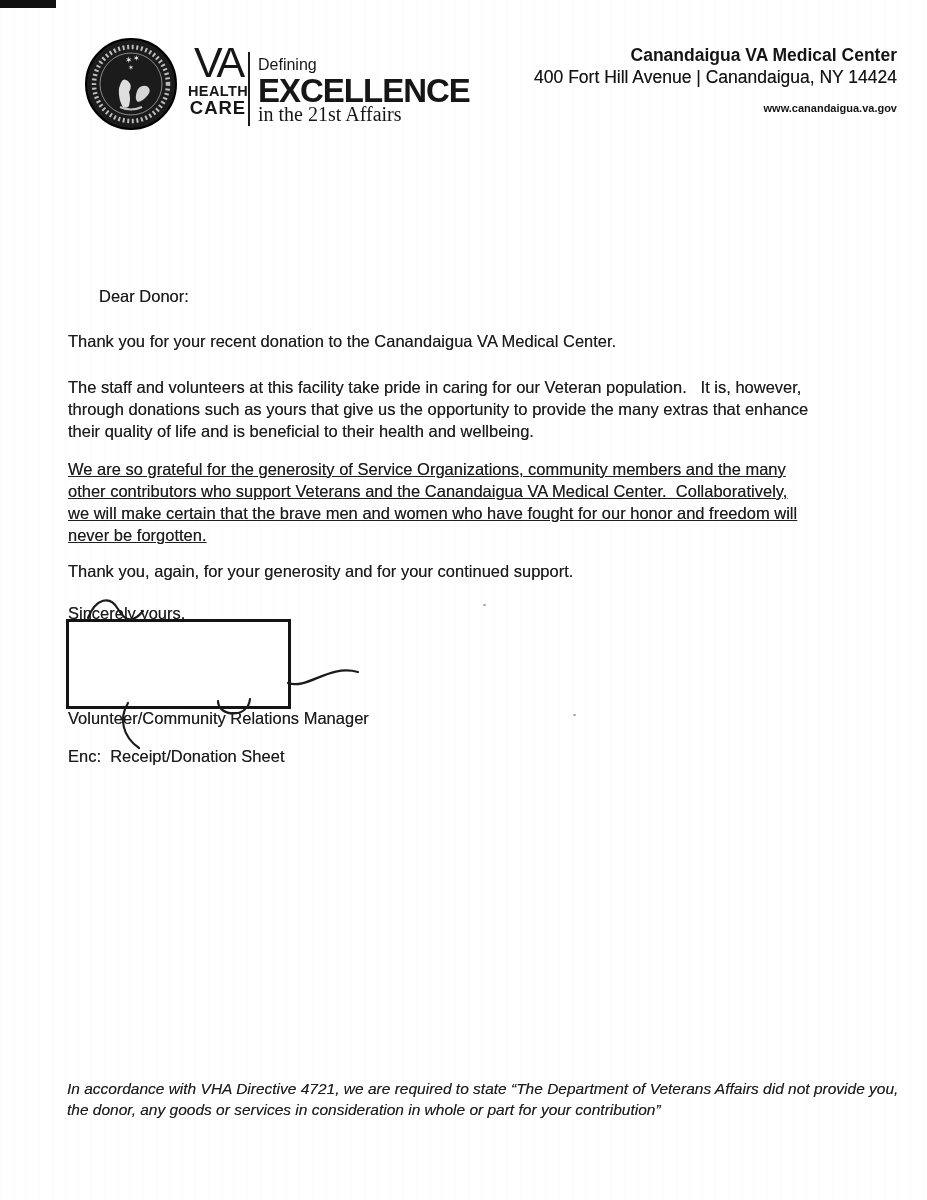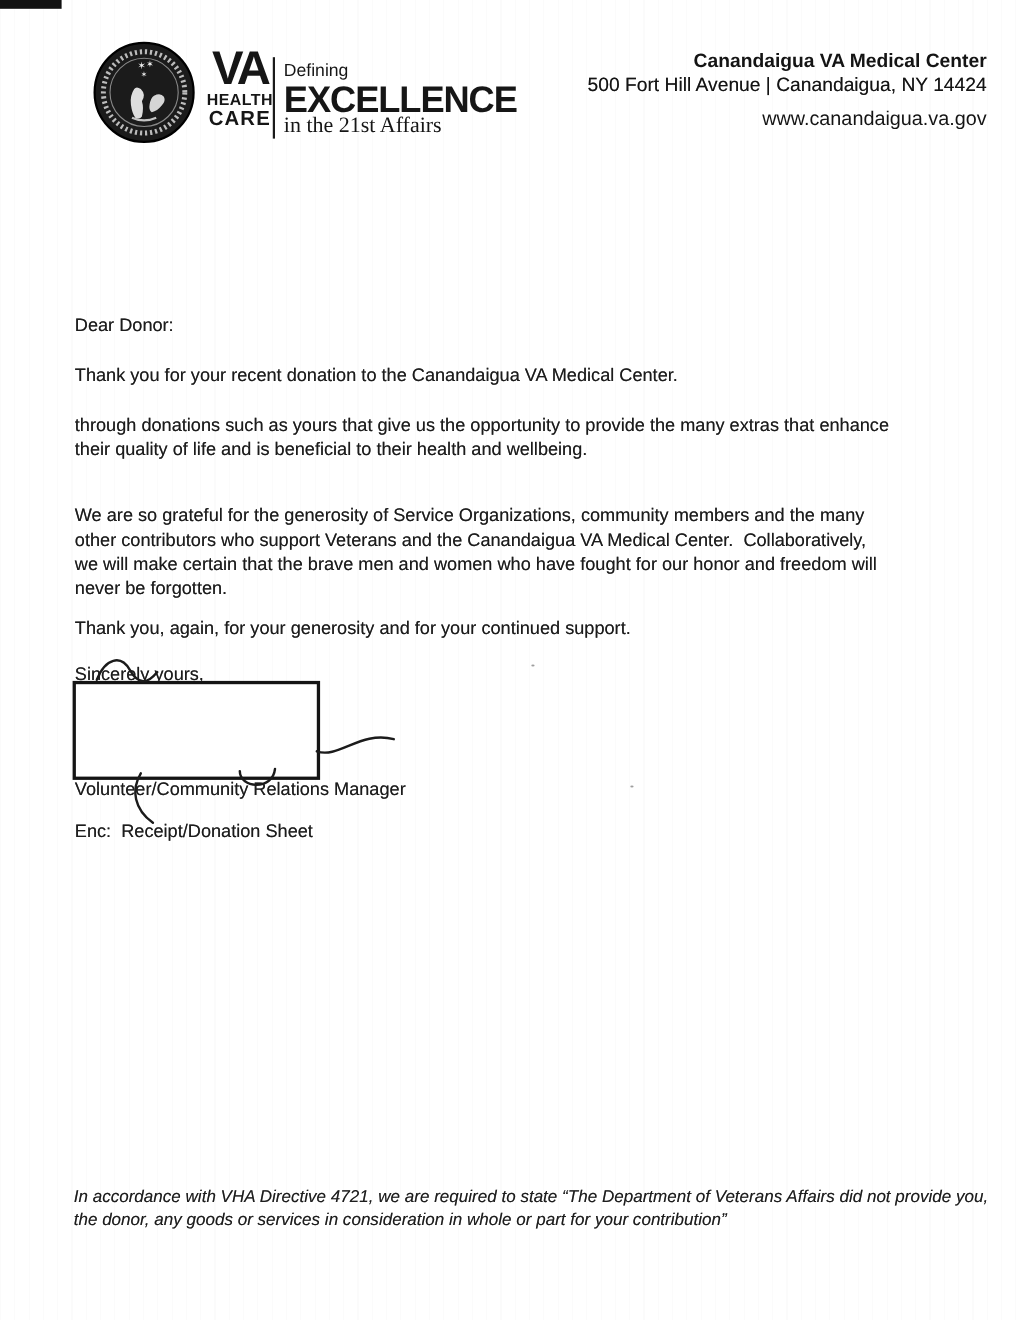--- a/index.html
+++ b/index.html
@@ -22,36 +22,36 @@
     background: #111; z-index: 4;
   }
   .speck { position: absolute; width: 3px; height: 2px; background: rgba(40,40,40,.45); border-radius: 50%; z-index: 4; }
 
   
   .seal { position: absolute; left: 84px; top: 37px; width: 94px; height: 94px; z-index: 2; }
   .logo-va {
     position: absolute; left: 183px; top: 44px; width: 70px; text-align: center;
     color: #161616; z-index: 2;
   }
-  .logo-va .va { font-size: 43px; font-weight: bold; letter-spacing: -3px; line-height: 36px; }
+  .logo-va .va { font-size: 43px; font-weight: normal; letter-spacing: -3px; line-height: 36px; }
   .logo-va .health { font-size: 14.5px; font-weight: bold; letter-spacing: .4px; line-height: 15px; margin-top: 4px; }
   .logo-va .care { font-size: 18.5px; font-weight: bold; letter-spacing: 1px; line-height: 18px; }
   .logo-divider { position: absolute; left: 248px; top: 52px; width: 2px; height: 74px; background: #1a1a1a; z-index: 2; }
   .logo-tagline { position: absolute; left: 258px; top: 54px; z-index: 2; color: #161616; }
   .tag-top { font-family: Liberation Sans, sans-serif; font-size: 16px; line-height: 22px; }
   .tag-mid { font-size: 33px; font-weight: bold; letter-spacing: -1px; line-height: 27px; transform: scaleY(1.02); transform-origin: left top; }
   .tag-bot { font-family: "Liberation Serif", "DejaVu Serif", serif; font-size: 20px; line-height: 23px; }
 
   .addr-block {
     position: absolute; right: 30px; top: 45px; text-align: right; z-index: 2;
     color: #141414;
   }
   .addr-bold { font-size: 17.5px; font-weight: bold; line-height: 21.5px; }
   .addr-reg  { font-size: 17.5px; font-weight: normal; line-height: 21px; text-shadow: 0 0 .4px rgba(0,0,0,.55); }
-  .addr-web  { font-size: 18px; font-weight: normal; line-height: 18px; margin-top: 11px; }
+  .addr-web  { font-size: 11px; font-weight: bold; line-height: 18px; margin-top: 11px; }
 
   
   .bodytext { position: absolute; left: 68px; z-index: 1; }
   .line {
     white-space: pre-wrap;
     font-size: 16.5px; line-height: 22px;
     color: #1c1c1c;
     text-shadow: 0 0 .45px rgba(0,0,0,.6);
   }
 
@@ -99,38 +99,39 @@
 </div>
 <div class="logo-divider"></div>
 <div class="logo-tagline">
   <div class="tag-top">Defining</div>
   <div class="tag-mid">EXCELLENCE</div>
   <div class="tag-bot">in the 21st Affairs</div>
 </div>
 
 <div class="addr-block">
   <div class="addr-bold">Canandaigua VA Medical Center</div>
-  <div class="addr-reg">500 Fort Hill Avenue | Canandaigua, NY 14424</div>
+  <div class="addr-reg">400 Fort Hill Avenue | Canandaigua, NY 14424</div>
   <div class="addr-web">www.canandaigua.va.gov</div>
 </div>
 
-<div class="bodytext" style="top:285px;">
+<div class="bodytext" style="top:285px;margin-left:31px;">
   <div class="line">Dear Donor:</div>
 </div>
 
 <div class="bodytext" style="top:330px;">
   <div class="line">Thank you for your recent donation to the Canandaigua VA Medical Center.</div>
 </div>
 
 <div class="bodytext" style="top:376px;">
+  <div class="line">The staff and volunteers at this facility take pride in caring for our Veteran population.   It is, however,</div>
   <div class="line">through donations such as yours that give us the opportunity to provide the many extras that enhance</div>
   <div class="line">their quality of life and is beneficial to their health and wellbeing.</div>
 </div>
 
-<div class="bodytext" style="top:458px;">
+<div class="bodytext" style="top:458px;text-decoration:underline;">
   <div class="line">We are so grateful for the generosity of Service Organizations, community members and the many</div>
   <div class="line">other contributors who support Veterans and the Canandaigua VA Medical Center.  Collaboratively,</div>
   <div class="line">we will make certain that the brave men and women who have fought for our honor and freedom will</div>
   <div class="line">never be forgotten.</div>
 </div>
 
 <div class="bodytext" style="top:560px;">
   <div class="line">Thank you, again, for your generosity and for your continued support.</div>
 </div>
 

